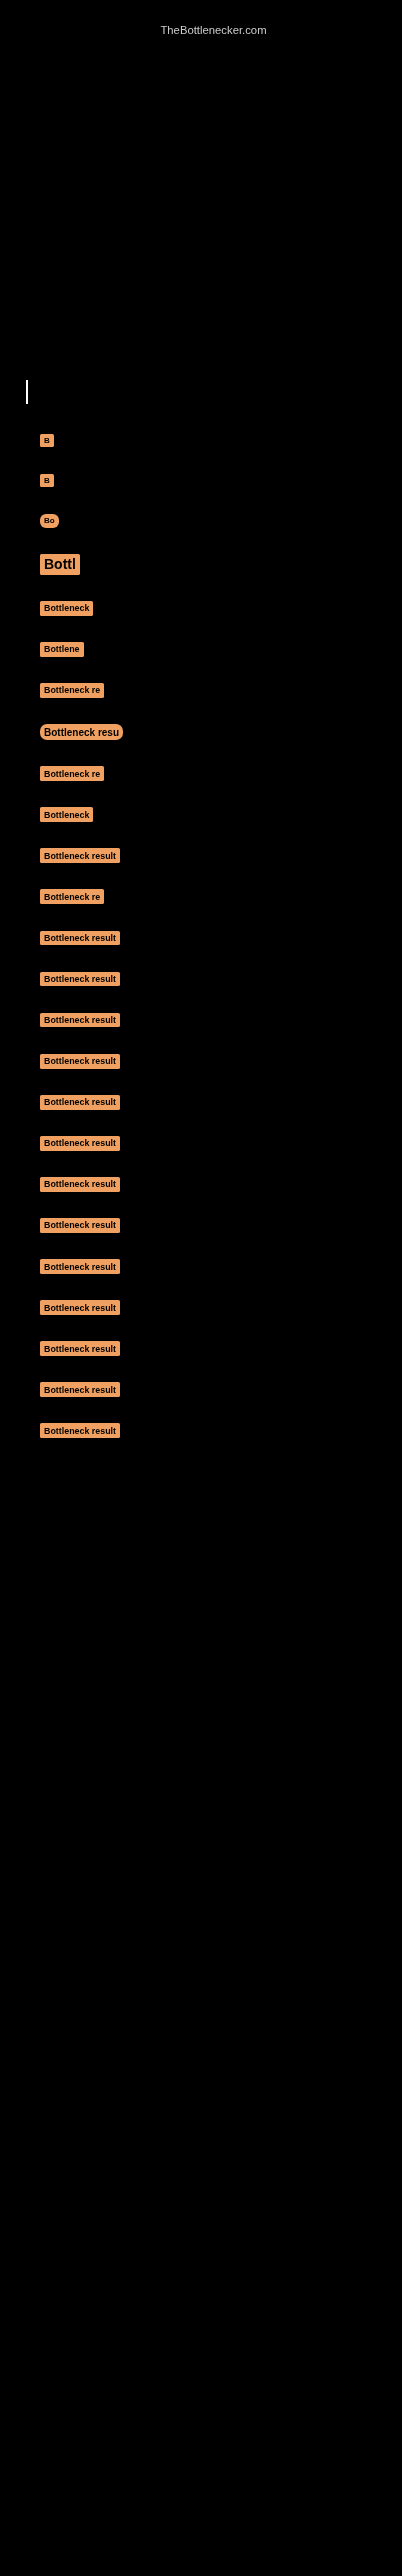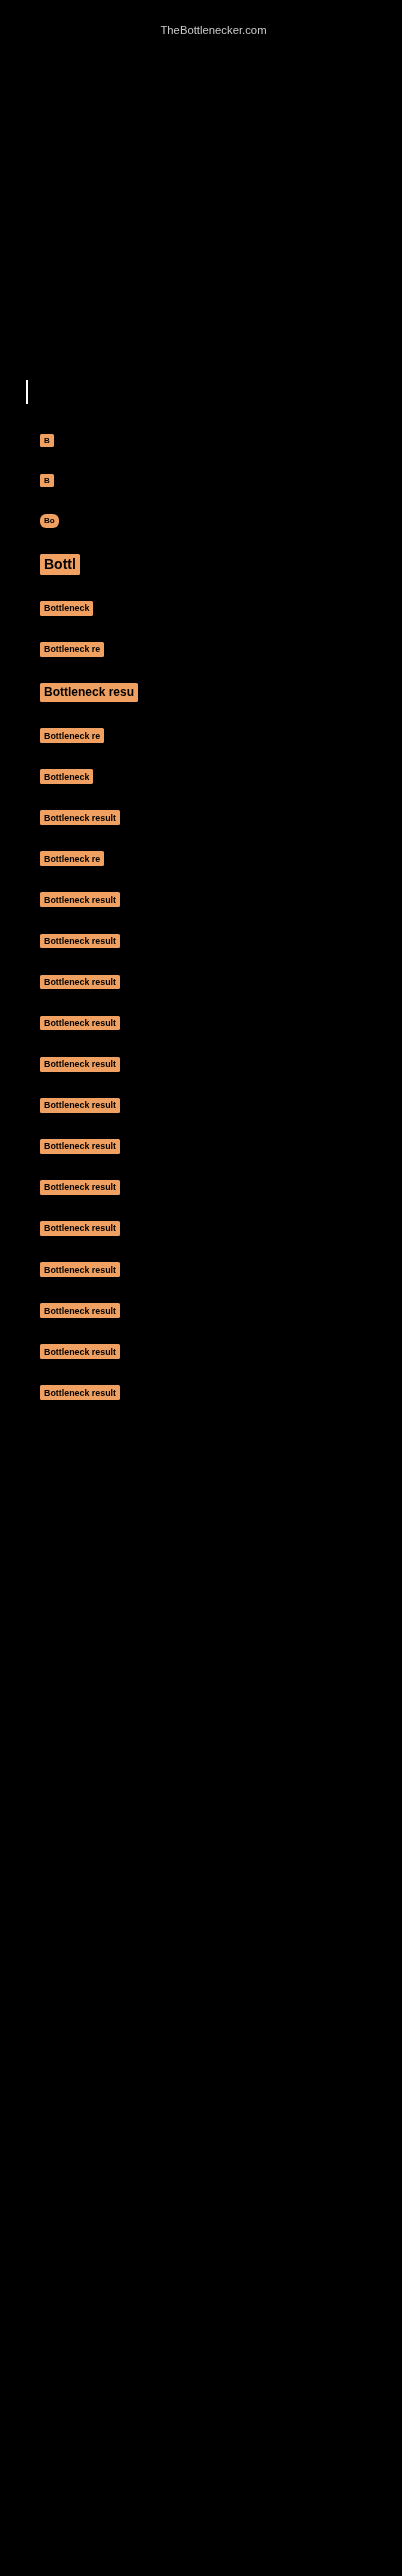--- a/index.html
+++ b/index.html
@@ -54,21 +54,21 @@
       overflow: hidden;
     }
     
     .w-tiny { max-width: 14.5px; font-size: 8px; }
     .w-small { max-width: 17.7px; font-size: 8px; }
     .w-sm2 { max-width: 22.5px; font-size: 8px; border-radius: 6px; }
     .w-med1 { max-width: 44px; font-size: 14px; }
     .w-med2 { max-width: 64px; font-size: 8.9px; }
     .w-med3 { max-width: 72px; font-size: 8.9px; }
     .w-med4 { max-width: 89px; font-size: 8.9px; }
-    .w-med5 { max-width: 105px; font-size: 12px; }
+    .w-med5 { max-width: 105px; font-size: 10px; border-radius: 7px; }
     .w-med6 { max-width: 93px; font-size: 8.9px; }
     .w-med7 { max-width: 97px; font-size: 8.9px; }
     .w-large1 { max-width: 81px; font-size: 8.9px; }
     .w-large2 { max-width: 113px; font-size: 8.9px; }
     .w-large3 { max-width: 125px; font-size: 8.9px; }
     .w-large4 { max-width: 129px; font-size: 8.9px; }
     .w-large5 { max-width: 133px; font-size: 8.9px; }
     .w-large6 { max-width: 137px; font-size: 8.9px; }
     .w-large7 { max-width: 141px; font-size: 8.9px; }
     .w-large8 { max-width: 145px; font-size: 8.9px; }
@@ -90,20 +90,21 @@
   </div>
 
   <div class="cursor-line"></div>
 
   <div class="bottleneck-items-container">
   <div class="bottleneck-item"><span class="bottleneck-label w-tiny">B</span></div>
       <div class="bottleneck-item"><span class="bottleneck-label w-small">B</span></div>
       <div class="bottleneck-item"><span class="bottleneck-label w-sm2">Bo</span></div>
       <div class="bottleneck-item"><span class="bottleneck-label w-med1">Bottl</span></div>
       <div class="bottleneck-item"><span class="bottleneck-label w-med2">Bottleneck</span></div>
+      <div class="bottleneck-item"><span class="bottleneck-label w-med3">Bottlene</span></div>
       <div class="bottleneck-item"><span class="bottleneck-label w-med4">Bottleneck re</span></div>
       <div class="bottleneck-item"><span class="bottleneck-label w-med5">Bottleneck resu</span></div>
       <div class="bottleneck-item"><span class="bottleneck-label w-med6">Bottleneck re</span></div>
       <div class="bottleneck-item"><span class="bottleneck-label w-large1">Bottleneck</span></div>
       <div class="bottleneck-item"><span class="bottleneck-label w-large2">Bottleneck result</span></div>
       <div class="bottleneck-item"><span class="bottleneck-label w-large3">Bottleneck re</span></div>
       <div class="bottleneck-item"><span class="bottleneck-label w-large4">Bottleneck result</span></div>
       <div class="bottleneck-item"><span class="bottleneck-label w-large5">Bottleneck result</span></div>
       <div class="bottleneck-item"><span class="bottleneck-label w-large6">Bottleneck result</span></div>
       <div class="bottleneck-item"><span class="bottleneck-label w-large7">Bottleneck result</span></div>

